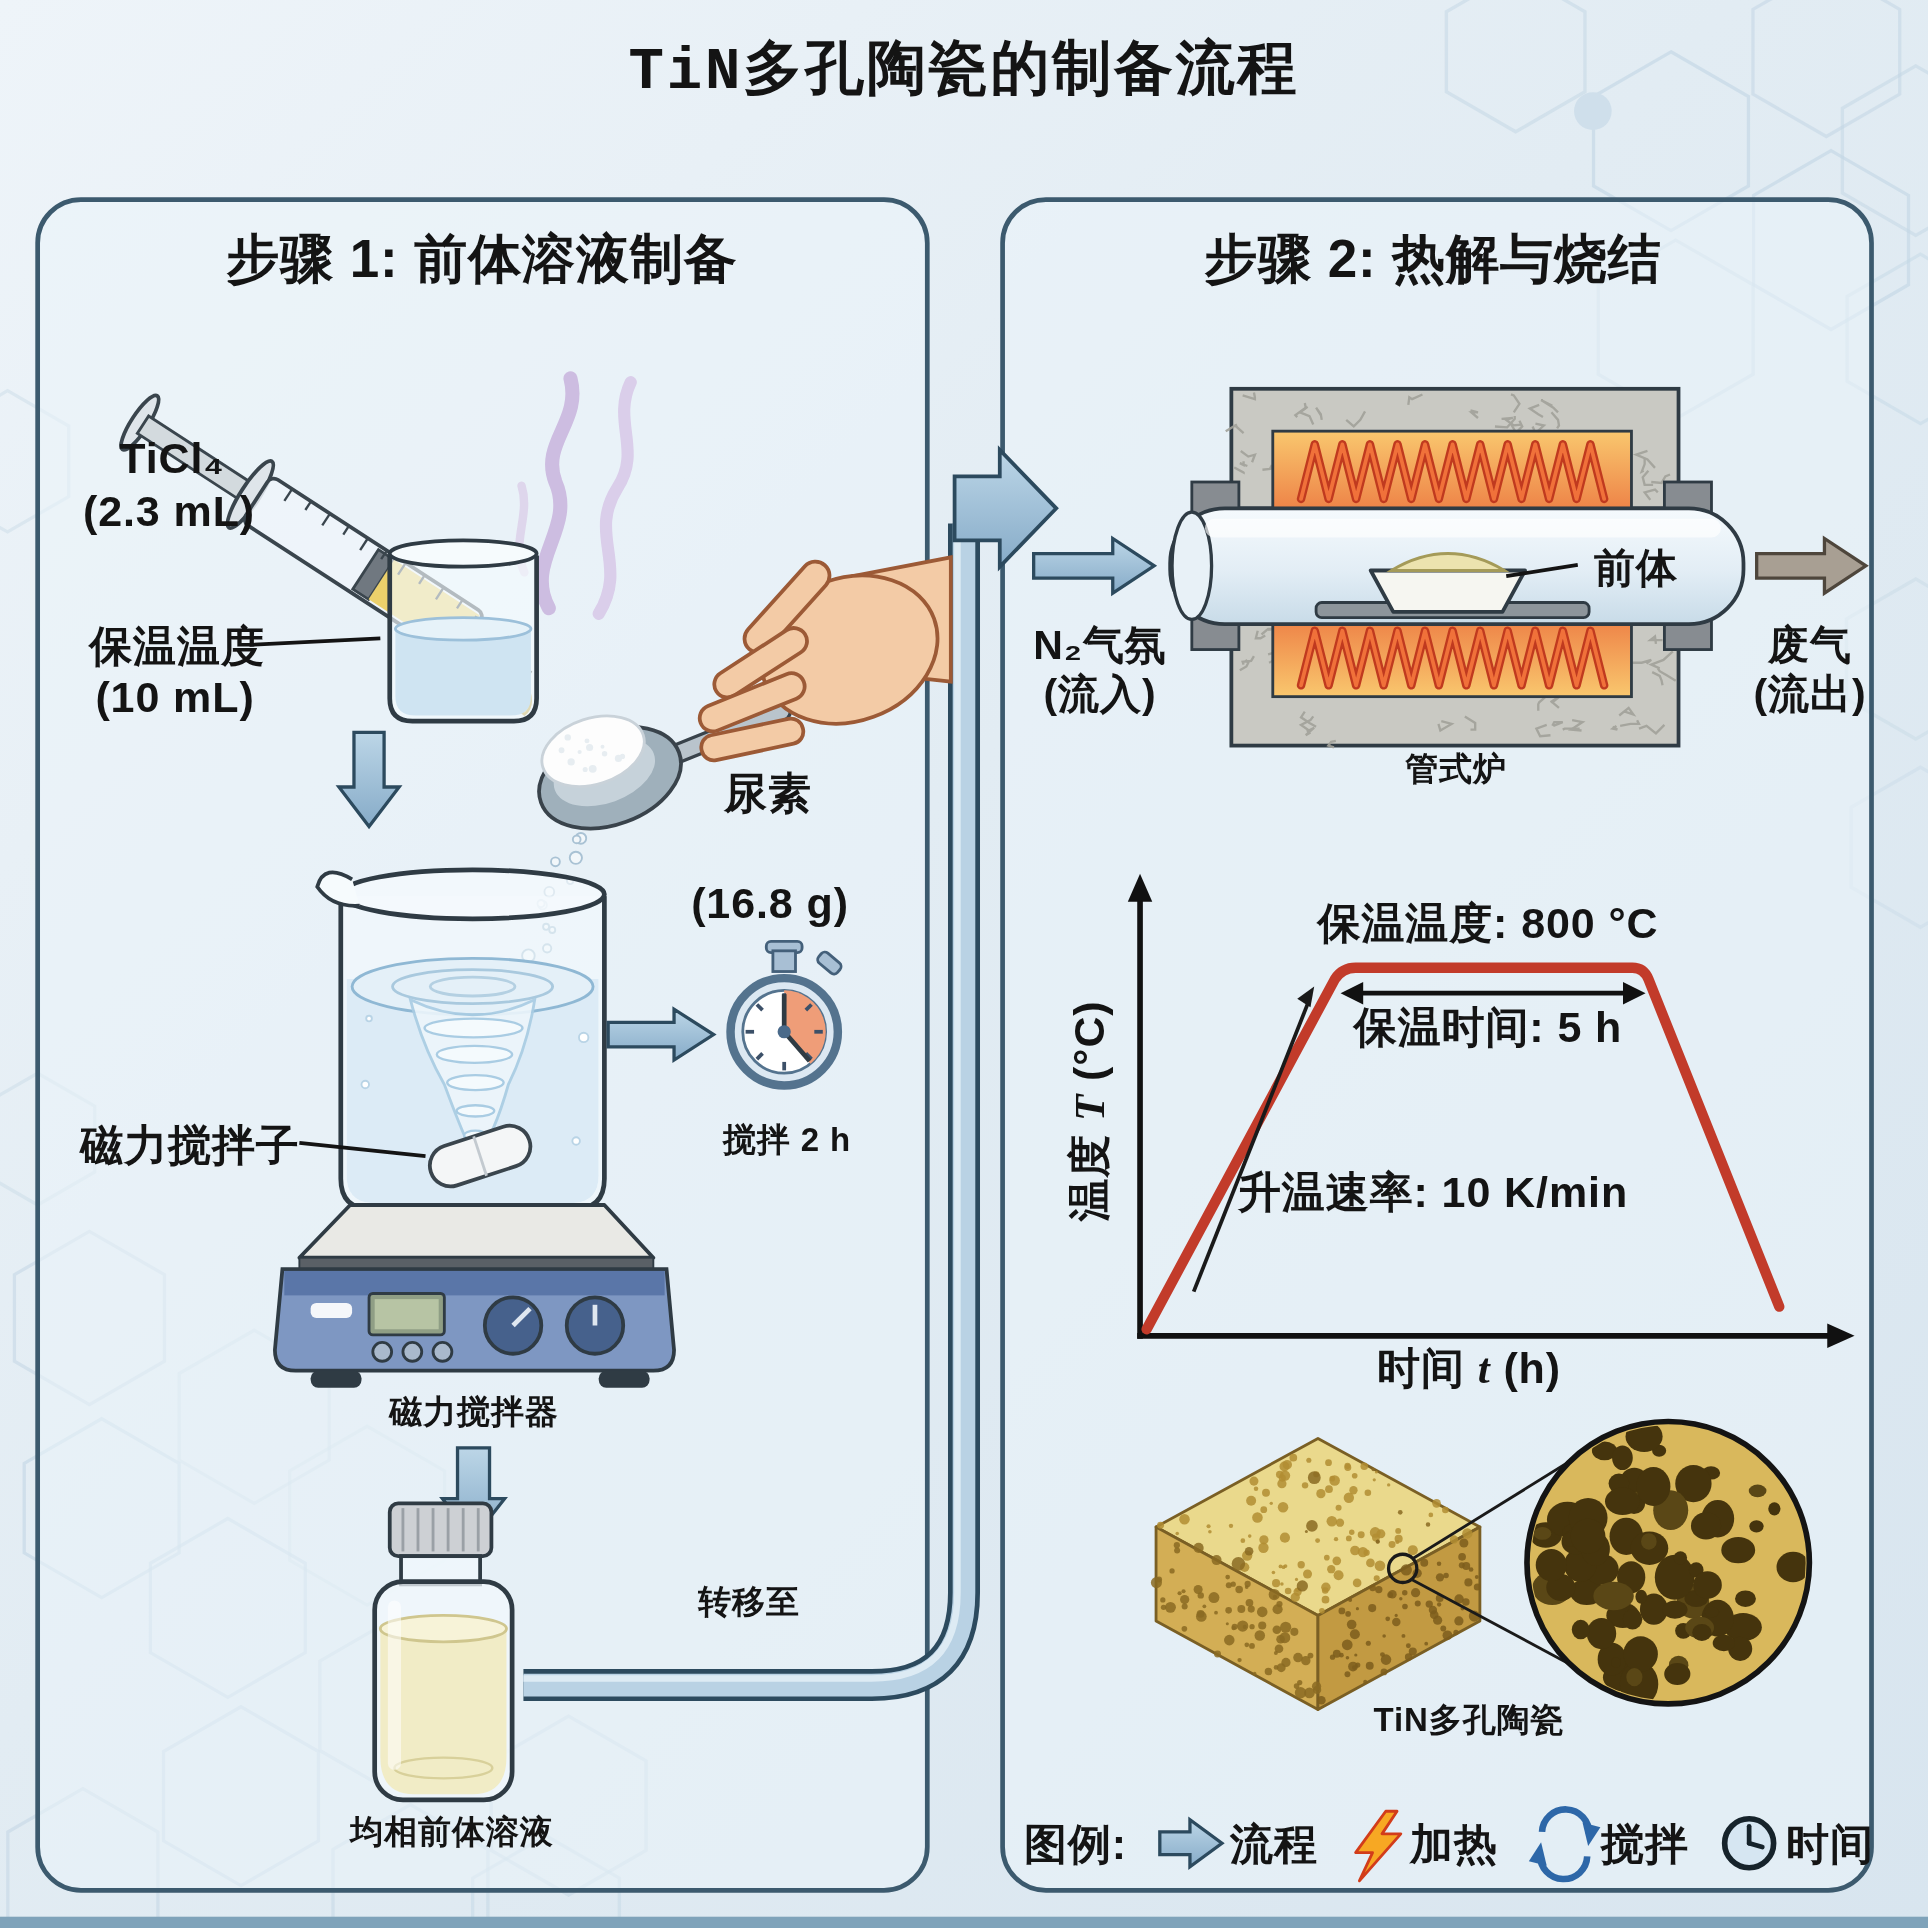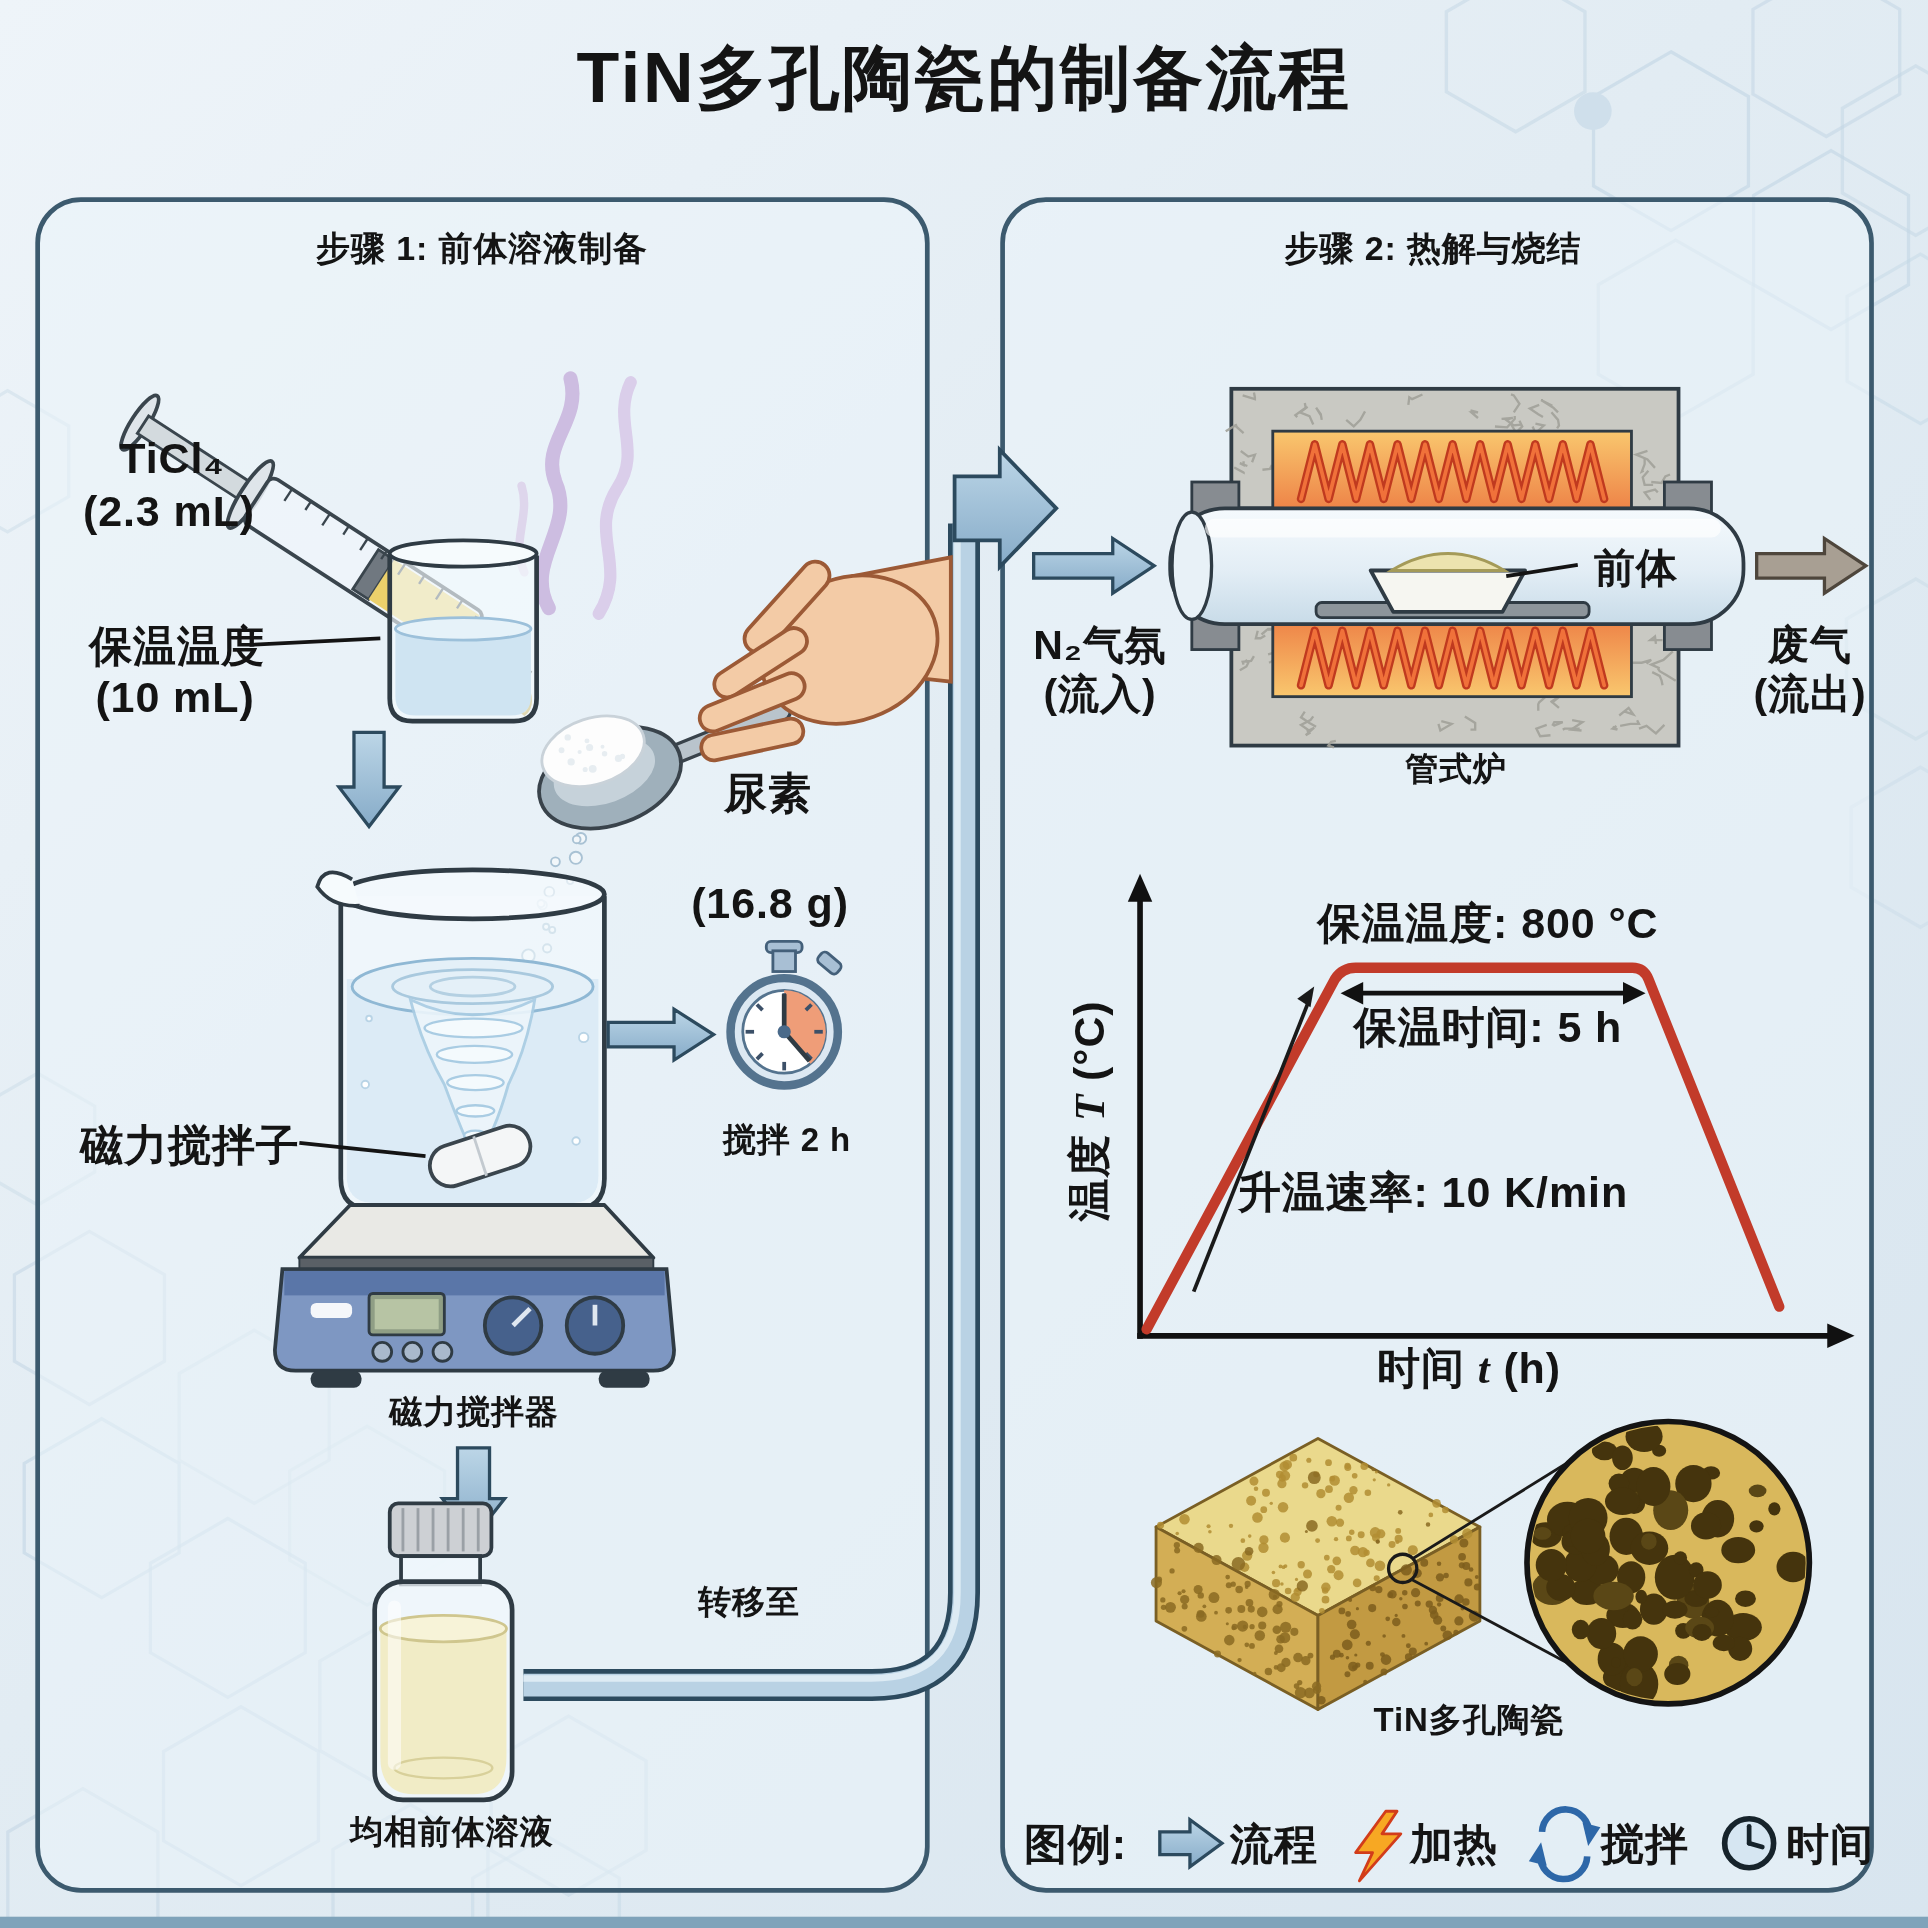--- a/index.html
+++ b/index.html
@@ -8,22 +8,22 @@
     background:linear-gradient(135deg,#eef4f9 0%,#e2ecf3 45%,#d8e5ef 100%);
     font-family:"Liberation Sans", sans-serif;
   }
   #gfx{position:absolute;left:0;top:0;}
   .lbl{
     position:absolute;transform:translateX(-50%);white-space:nowrap;
     font-weight:700;color:#141414;letter-spacing:0.9px;line-height:1.08;
     font-family:"Liberation Sans", sans-serif;
   }
   .left{transform:none;}
-  .s90{font-size:70px;font-weight:800;letter-spacing:2.8px;}
-  .s56{font-size:34px;font-weight:800;}
+  .s90{font-size:59px;font-weight:800;letter-spacing:2.8px;font-family:Liberation Mono, monospace;}
+  .s56{font-size:53px;font-weight:800;}
   .s50{font-size:33px;}
   .s46{font-size:43px;}
   .s44{font-size:41px;}
   .ylab{transform:translate(-50%,-50%) rotate(-90deg);}
   .ital{font-style:italic;font-family:"Liberation Serif", serif;font-weight:700;}
 </style>
 </head>
 <body>
 
 <svg id="gfx" width="1928" height="1928" viewBox="0 0 2048 2048">

